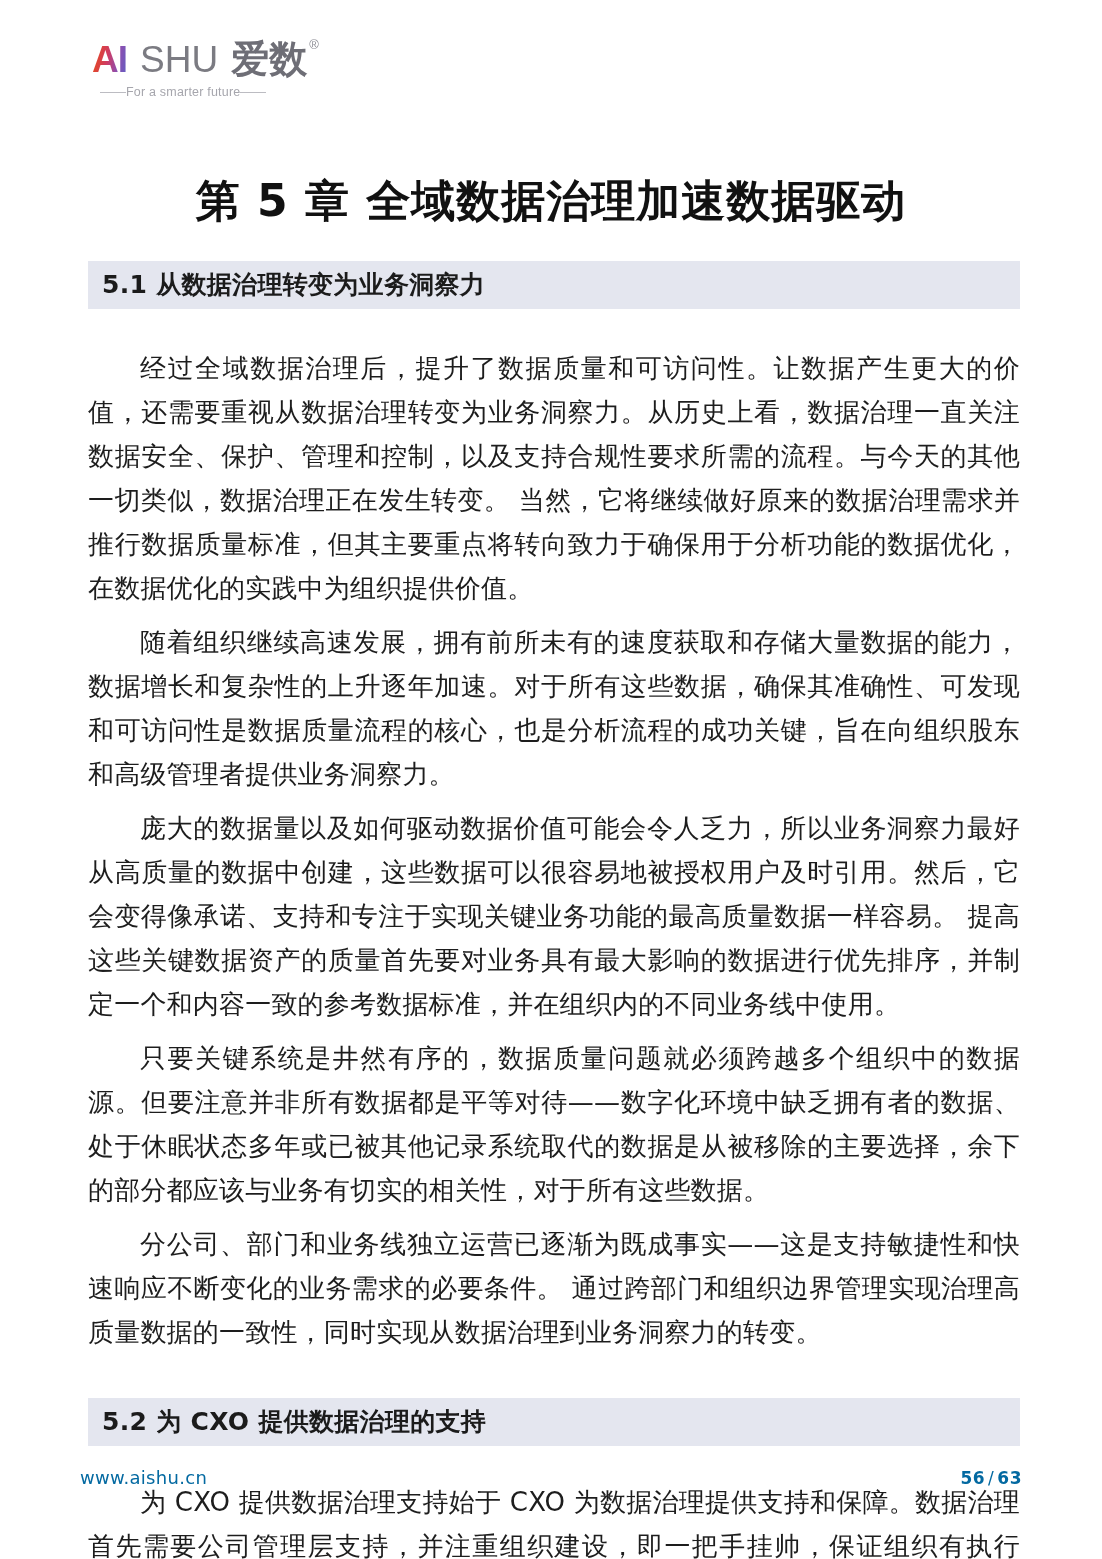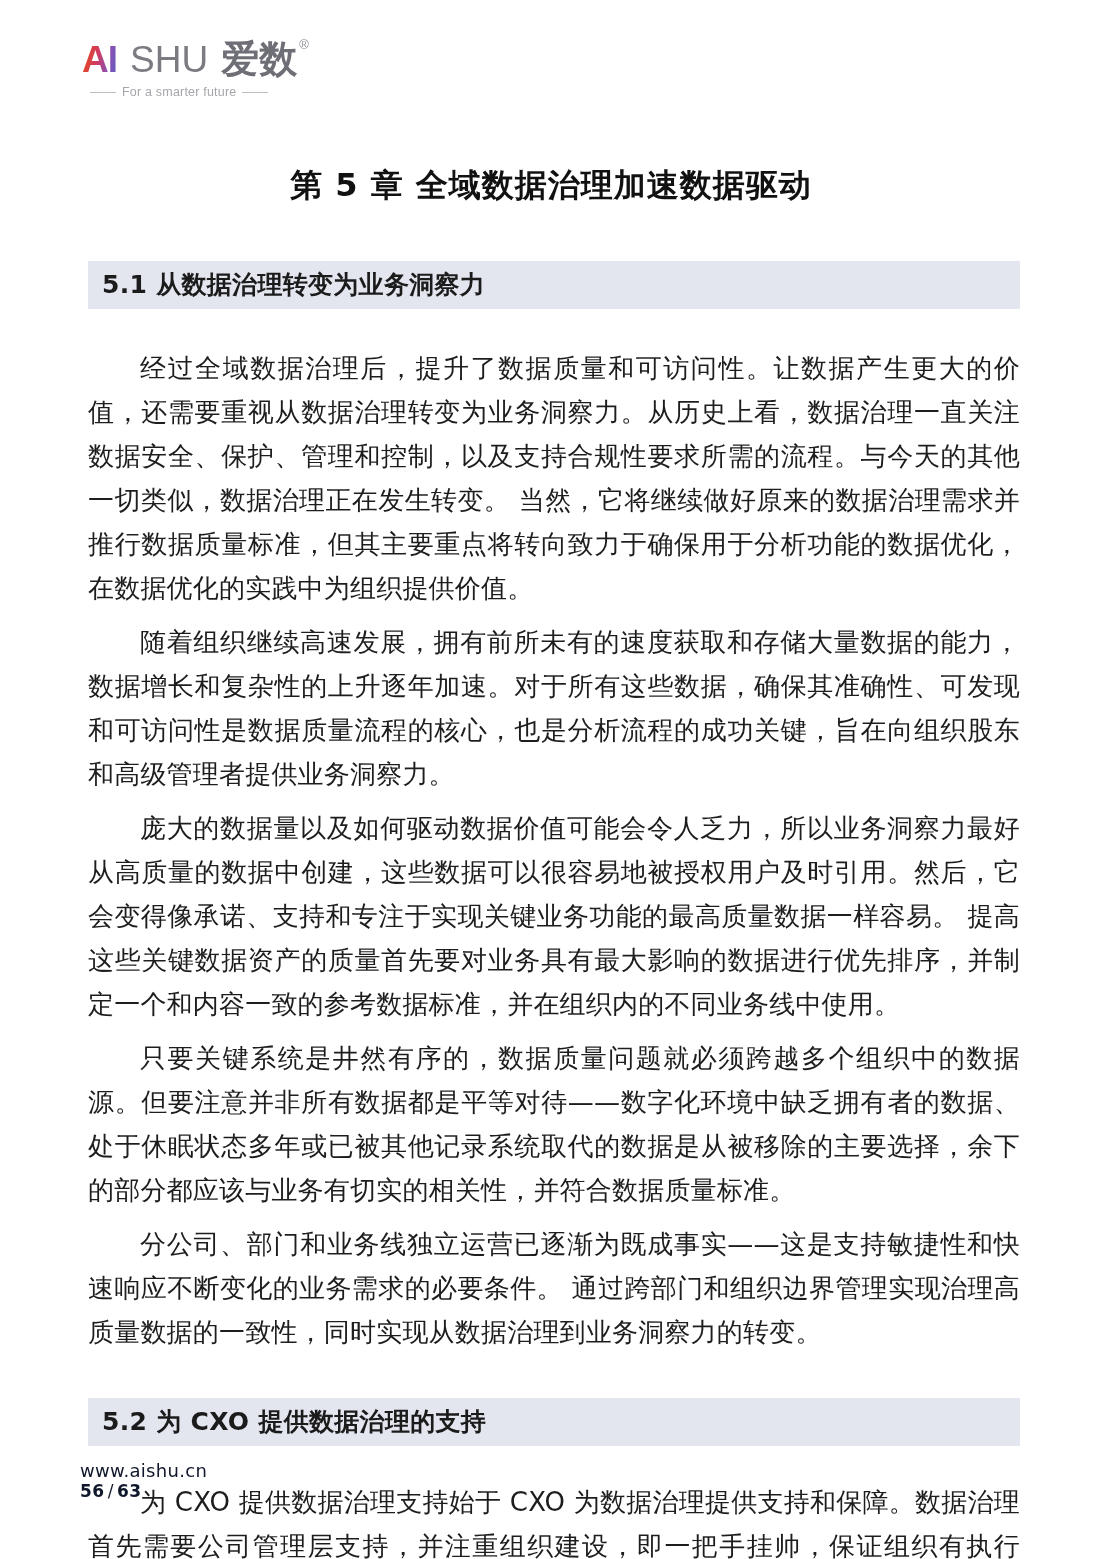--- a/index.html
+++ b/index.html
@@ -20,21 +20,21 @@
   .page {
     position: relative;
     width: 1102px;
     height: 1559px;
     box-sizing: border-box;
   }
 
   
   .header {
     position: absolute;
-    left: 82px;
+    left: 92px;
     top: 36px;
     width: 300px;
   }
   .logo-row {
     display: flex;
     align-items: flex-end;
     height: 42px;
   }
   .logo-ai {
     font-size: 37px;
@@ -69,40 +69,39 @@
     line-height: 1;
     margin-left: 2px;
     align-self: flex-start;
     margin-top: 2px;
   }
   .tagline {
     margin-top: 7px;
     margin-left: 8px;
     display: flex;
     align-items: center;
-    gap: 6px;
     font-size: 12.5px;
     color: #a6a6ad;
     letter-spacing: 0.2px;
   }
   .tagline .rule {
     display: block;
     width: 26px;
     height: 1px;
     background: #bcbcc2;
   }
 
   
   .chapter-title {
     position: absolute;
     left: 0;
     right: 0;
     top: 143px;
     text-align: center;
-    font-size: 32px;
+    font-size: 44px;
     font-weight: 700;
     letter-spacing: 1px;
     color: #111111;
     font-family: "DejaVu Sans", "Liberation Sans", sans-serif;
   }
 
   
   .content {
     position: absolute;
     left: 88px;
@@ -148,28 +147,27 @@
   }
   .body-block-2 {
     padding-top: 14px;
   }
 
   
   .footer {
     position: absolute;
     left: 80px;
     right: 80px;
-    bottom: 58px;
+    bottom: 71px;
     display: flex;
     align-items: baseline;
     justify-content: space-between;
     font-size: 18px;
-    color: #0f172a;
-    font-family: "DejaVu Sans", "Liberation Sans", sans-serif;
-    flex-direction: column;
+    color: #0369a1;
+    font-family: "DejaVu Sans", "Liberation Sans", sans-serif;
   }
   .footer-url {
     font-weight: 400;
     letter-spacing: 0.3px;
   }
   .footer-page {
     font-weight: 700;
     letter-spacing: 0.5px;
     font-size: 17px;
   }
@@ -199,21 +197,21 @@
 
   <h1 class="chapter-title">第 5 章  全域数据治理加速数据驱动</h1>
 
   <div class="content">
 
     <h2 class="section-head">5.1 从数据治理转变为业务洞察力</h2>
     <div class="body-block">
       <p class="para">经过全域数据治理后，提升了数据质量和可访问性。让数据产生更大的价值，还需要重视从数据治理转变为业务洞察力。从历史上看，数据治理一直关注数据安全、保护、管理和控制，以及支持合规性要求所需的流程。与今天的其他一切类似，数据治理正在发生转变。 当然，它将继续做好原来的数据治理需求并推行数据质量标准，但其主要重点将转向致力于确保用于分析功能的数据优化，在数据优化的实践中为组织提供价值。</p>
       <p class="para">随着组织继续高速发展，拥有前所未有的速度获取和存储大量数据的能力，数据增长和复杂性的上升逐年加速。对于所有这些数据，确保其准确性、可发现和可访问性是数据质量流程的核心，也是分析流程的成功关键，旨在向组织股东和高级管理者提供业务洞察力。</p>
       <p class="para">庞大的数据量以及如何驱动数据价值可能会令人乏力，所以业务洞察力最好从高质量的数据中创建，这些数据可以很容易地被授权用户及时引用。然后，它会变得像承诺、支持和专注于实现关键业务功能的最高质量数据一样容易。 提高这些关键数据资产的质量首先要对业务具有最大影响的数据进行优先排序，并制定一个和内容一致的参考数据标准，并在组织内的不同业务线中使用。</p>
-      <p class="para">只要关键系统是井然有序的，数据质量问题就必须跨越多个组织中的数据源。但要注意并非所有数据都是平等对待——数字化环境中缺乏拥有者的数据、处于休眠状态多年或已被其他记录系统取代的数据是从被移除的主要选择，余下的部分都应该与业务有切实的相关性，并符合数据质量标准。</p>
+      <p class="para">只要关键系统是井然有序的，数据质量问题就必须跨越多个组织中的数据源。但要注意并非所有数据都是平等对待——数字化环境中缺乏拥有者的数据、处于休眠状态多年或已被其他记录系统取代的数据是从被移除的主要选择，余下的部分都应该与业务有切实的相关性，对于所有这些数据。</p>
       <p class="para">分公司、部门和业务线独立运营已逐渐为既成事实——这是支持敏捷性和快速响应不断变化的业务需求的必要条件。 通过跨部门和组织边界管理实现治理高质量数据的一致性，同时实现从数据治理到业务洞察力的转变。</p>
     </div>
 
     <h2 class="section-head second">5.2  为 CXO 提供数据治理的支持</h2>
     <div class="body-block-2">
       <p class="para">为 CXO 提供数据治理支持始于 CXO 为数据治理提供支持和保障。数据治理首先需要公司管理层支持，并注重组织建设，即一把手挂帅，保证组织有执行力。</p>
     </div>
 
   </div>
 

